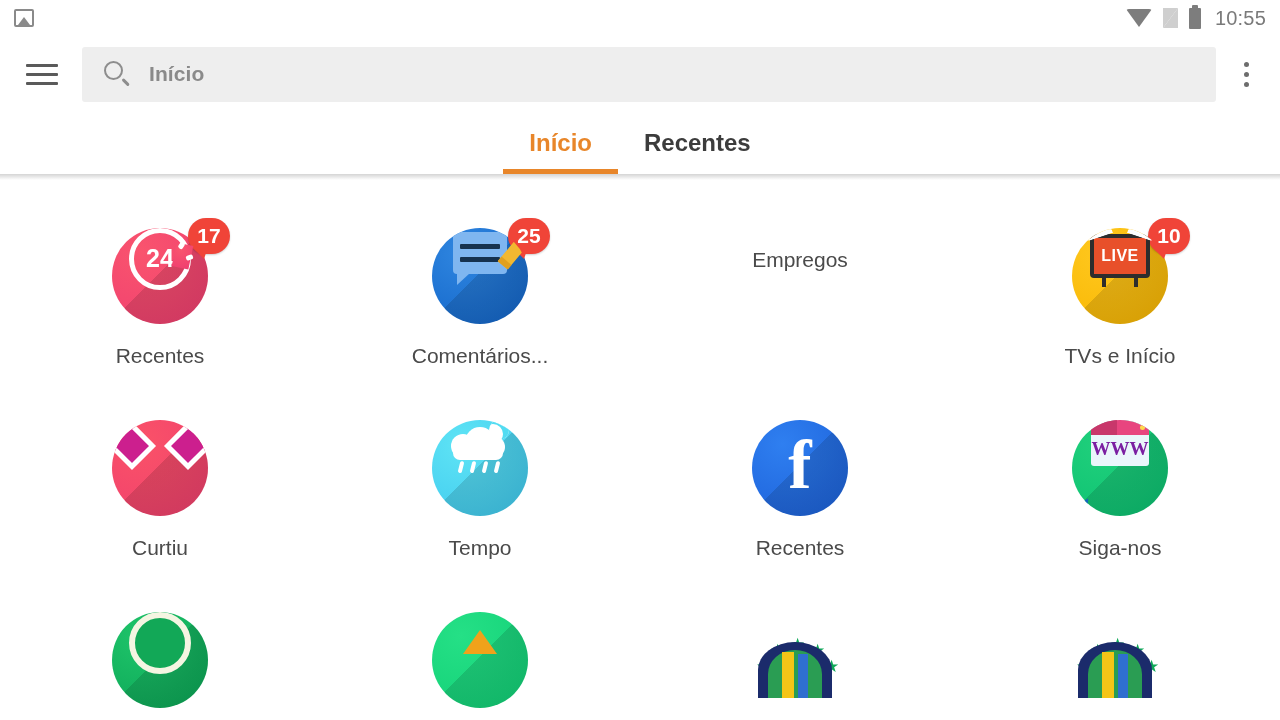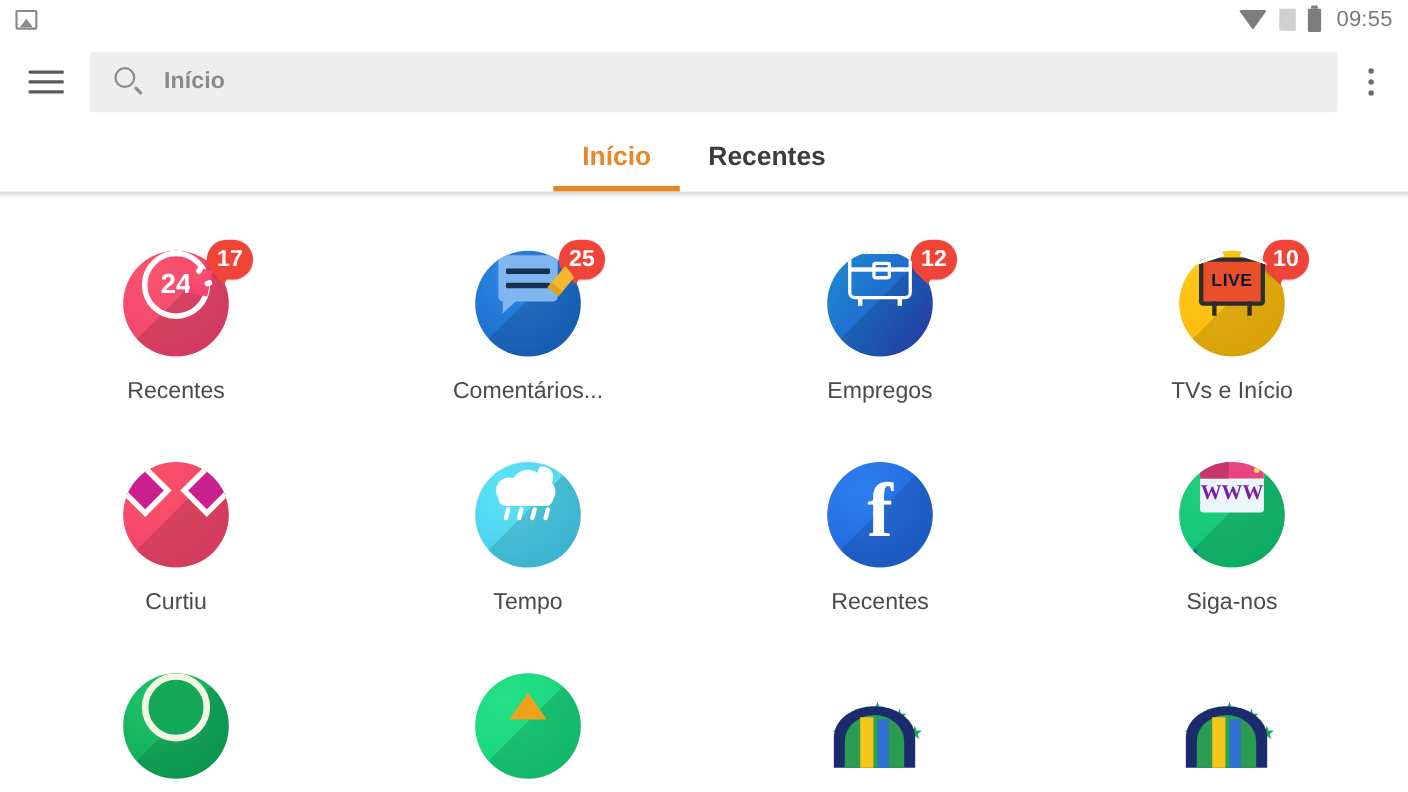--- a/index.html
+++ b/index.html
@@ -171,21 +171,21 @@
   .brief .hdl{position:absolute;top:-16px;left:15px;width:26px;height:14px;border:3.5px solid #fff;
     border-bottom:none;border-radius:6px 6px 0 0;}
   .brief .bar{position:absolute;top:12px;left:-3.5px;width:58px;height:3.5px;background:#fff;}
   .brief .lock{position:absolute;top:7px;left:19px;width:17px;height:16px;border:3.5px solid #fff;
      border-radius:3px;background:transparent;}
   .brief .leg{position:absolute;bottom:-9px;width:4px;height:7px;background:#fff;}
 
   .i-tv { background:radial-gradient(circle at 32% 25%, #ffc81f, #f7b500); }
   .tv{position:relative;width:60px;height:44px;background:#e8502a;border:4px solid #2d2d2d;
       border-radius:4px;display:flex;align-items:center;justify-content:center;z-index:2;margin-top:6px;}
-  .tv .live{color:#0f172a;font-size:16px;font-weight:700;letter-spacing:.5px;}
+  .tv .live{color:#ffffff;font-size:16px;font-weight:700;letter-spacing:.5px;}
   .tv .lg{position:absolute;bottom:-13px;width:4px;height:13px;background:#2d2d2d;}
   .ant{position:absolute;top:-1px;left:50%;transform:translateX(-50%);width:62px;height:22px;z-index:3;}
   .ant .a1,.ant .a2{position:absolute;top:3px;width:26px;height:9px;border-top:7px solid #fff;
      border-radius:50% 50% 0 0;}
   .ant .a1{left:-2px;transform:rotate(-18deg);}
   .ant .a2{right:-2px;transform:rotate(18deg);}
 
   .i-heart { background:radial-gradient(circle at 30% 25%, #fa5268, #ef3f6e); }
   .heart{position:relative;width:56px;height:50px;z-index:2;}
   .heart .hp{position:absolute;width:34px;height:50px;background:#cc1f8e;border-radius:34px 34px 0 0;
@@ -244,21 +244,21 @@
   <div class="sb-left">
     <div class="ic-photo"></div>
   </div>
   <div class="sb-right">
     <div class="ic-wifi"></div>
     <div class="ic-sim">
       <span class="tri-a"></span>
         <span class="tri-b"></span>
     </div>
     <div class="ic-batt"></div>
-    <div class="sb-time">09:55</div>
+    <div class="sb-time">10:55</div>
   </div>
 </div>
 
 <div class="toolbar">
   <div class="hamburger">
     <span></span>
       <span></span>
       <span></span>
   </div>
 
@@ -312,33 +312,20 @@
           </div>
         <div class="pencil"></div>
         <div class="shadow-diag"></div>
       </div>
       <div class="badge">25</div>
     </div>
     <div class="cell-label">Comentários...</div>
   </div>
 
   <div class="cell">
-    <div class="icon-wrap">
-      <div class="circ i-brief">
-        <div class="brief">
-          <span class="hdl"></span>
-            <span class="bar"></span>
-            <span class="lock"></span>
-          <span class="leg" style="left:6px"></span>
-            <span class="leg" style="right:6px"></span>
-        </div>
-        <div class="shadow-diag"></div>
-      </div>
-      <div class="badge">12</div>
-    </div>
     <div class="cell-label">Empregos</div>
   </div>
 
   <div class="cell">
     <div class="icon-wrap">
       <div class="circ i-tv">
         <div class="ant">
             <span class="a1"></span>
             <span class="a2"></span>
           </div>

